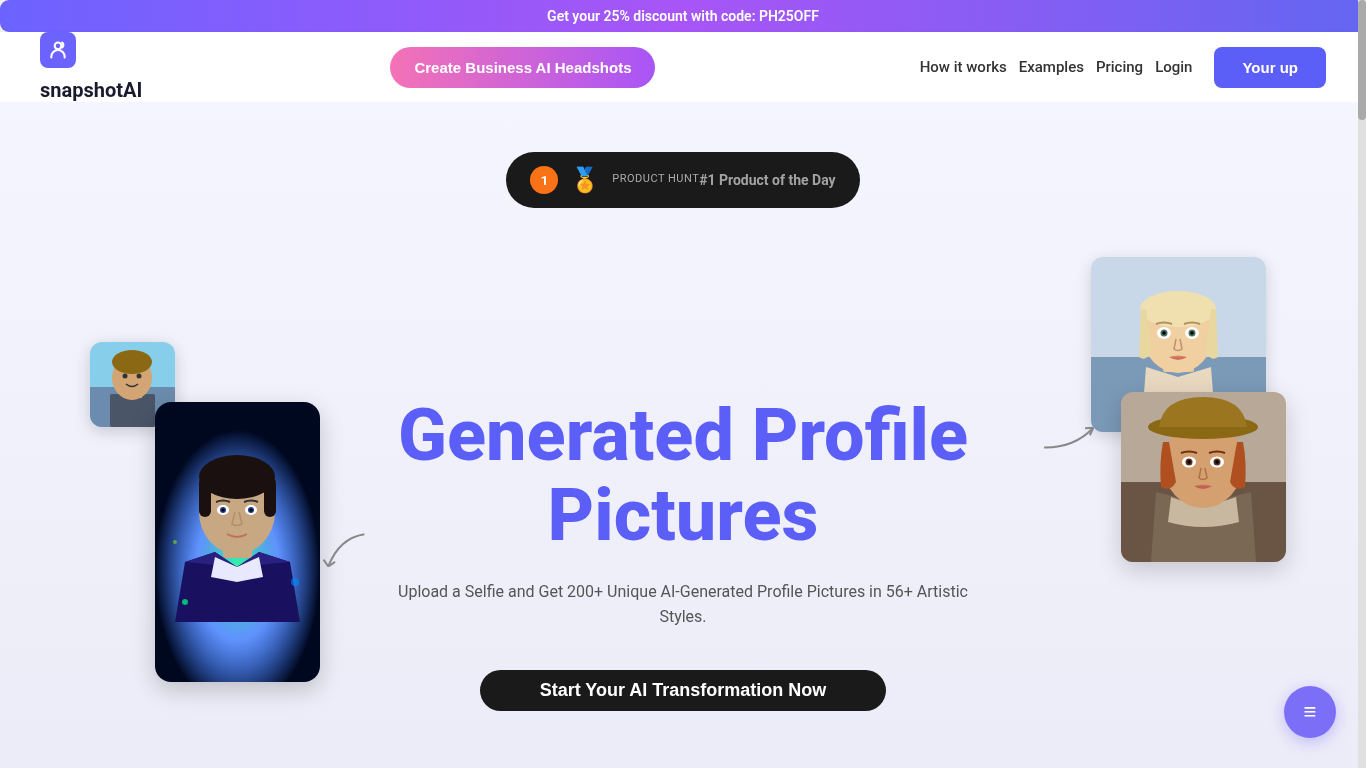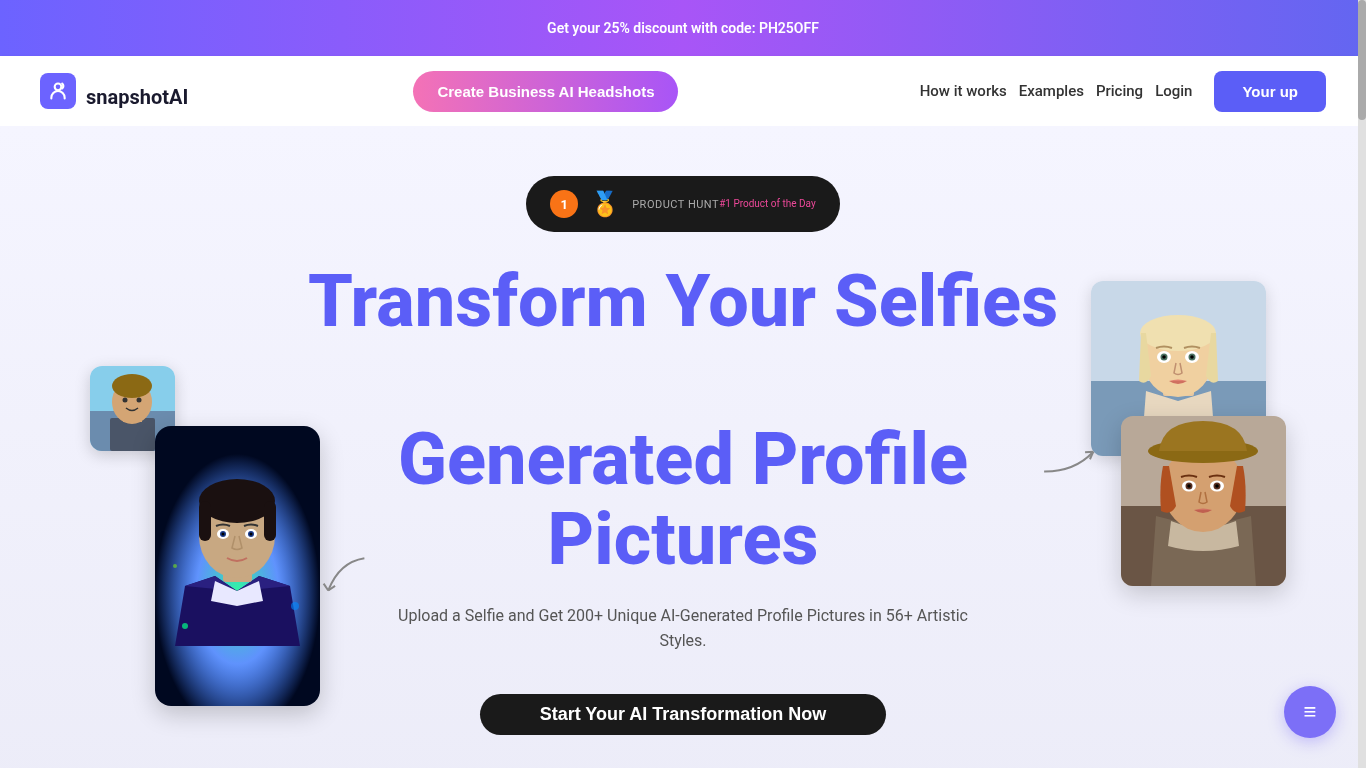--- a/index.html
+++ b/index.html
@@ -8,43 +8,45 @@
       background: #f0f0f5;
       width: 1366px;
       min-height: 768px;
       overflow-x: hidden;
     }
 
     
     .top-banner {
       background: linear-gradient(90deg, #6c63ff 0%, #a855f7 50%, #6366f1 100%);
       text-align: center;
-      padding: 20px 16px;
+      padding: 8px 16px;
       color: white;
       font-size: 14px;
       font-weight: 600;
+      border-radius: 9px;
     }
 
     
     .navbar {
       background: white;
       display: flex;
       align-items: center;
       justify-content: space-between;
       padding: 0 40px;
       height: 70px;
       box-shadow: 0 1px 3px rgba(0,0,0,0.08);
     }
 
     .nav-logo {
       display: flex;
-      align-items: flex-end;
+      align-items: flex-start;
       gap: 10px;
       text-decoration: none;
       color: #1a1a2e;
+      flex-direction: column;
     }
 
     .logo-icon {
       width: 36px;
       height: 36px;
       background: #6c63ff;
       border-radius: 8px;
       display: flex;
       align-items: center;
       justify-content: center;
@@ -152,23 +154,23 @@
     }
 
     .ph-badge-subtitle {
       font-size: 11px;
       color: #aaa;
       text-transform: uppercase;
       letter-spacing: 0.5px;
     }
 
     .ph-badge-title {
-      font-size: 10px;
-      font-weight: 400;
-      color: #ec4899;
+      font-size: 14px;
+      font-weight: 700;
+      color: #a3a3a3;
     }
 
     
     .hero-headline {
       font-size: 72px;
       font-weight: 800;
       color: #5b5ef7;
       text-align: center;
       line-height: 1.1;
       max-width: 800px;
@@ -351,21 +353,21 @@
       <span>1</span>
     </div>
     <div class="ph-medal">🏅</div>
     <div class="ph-badge-text">
       <span class="ph-badge-subtitle">Product Hunt</span>
       <span class="ph-badge-title">#1 Product of the Day</span>
     </div>
   </div>
 
   <h1 class="hero-headline">
-    <span>Transform Your Selfies</span><br>
+    <br>
     <br>
     <span>Generated Profile Pictures</span>
   </h1>
 
   <p class="hero-sub">Upload a Selfie and Get 200+ Unique AI-Generated Profile Pictures in 56+ Artistic Styles.</p>
 
   <button class="hero-cta-button">Start Your AI Transformation Now</button>
 
   <div class="float-img-left-1">
     <svg class="face-svg" viewBox="0 0 85 85" xmlns="http://www.w3.org/2000/svg">

